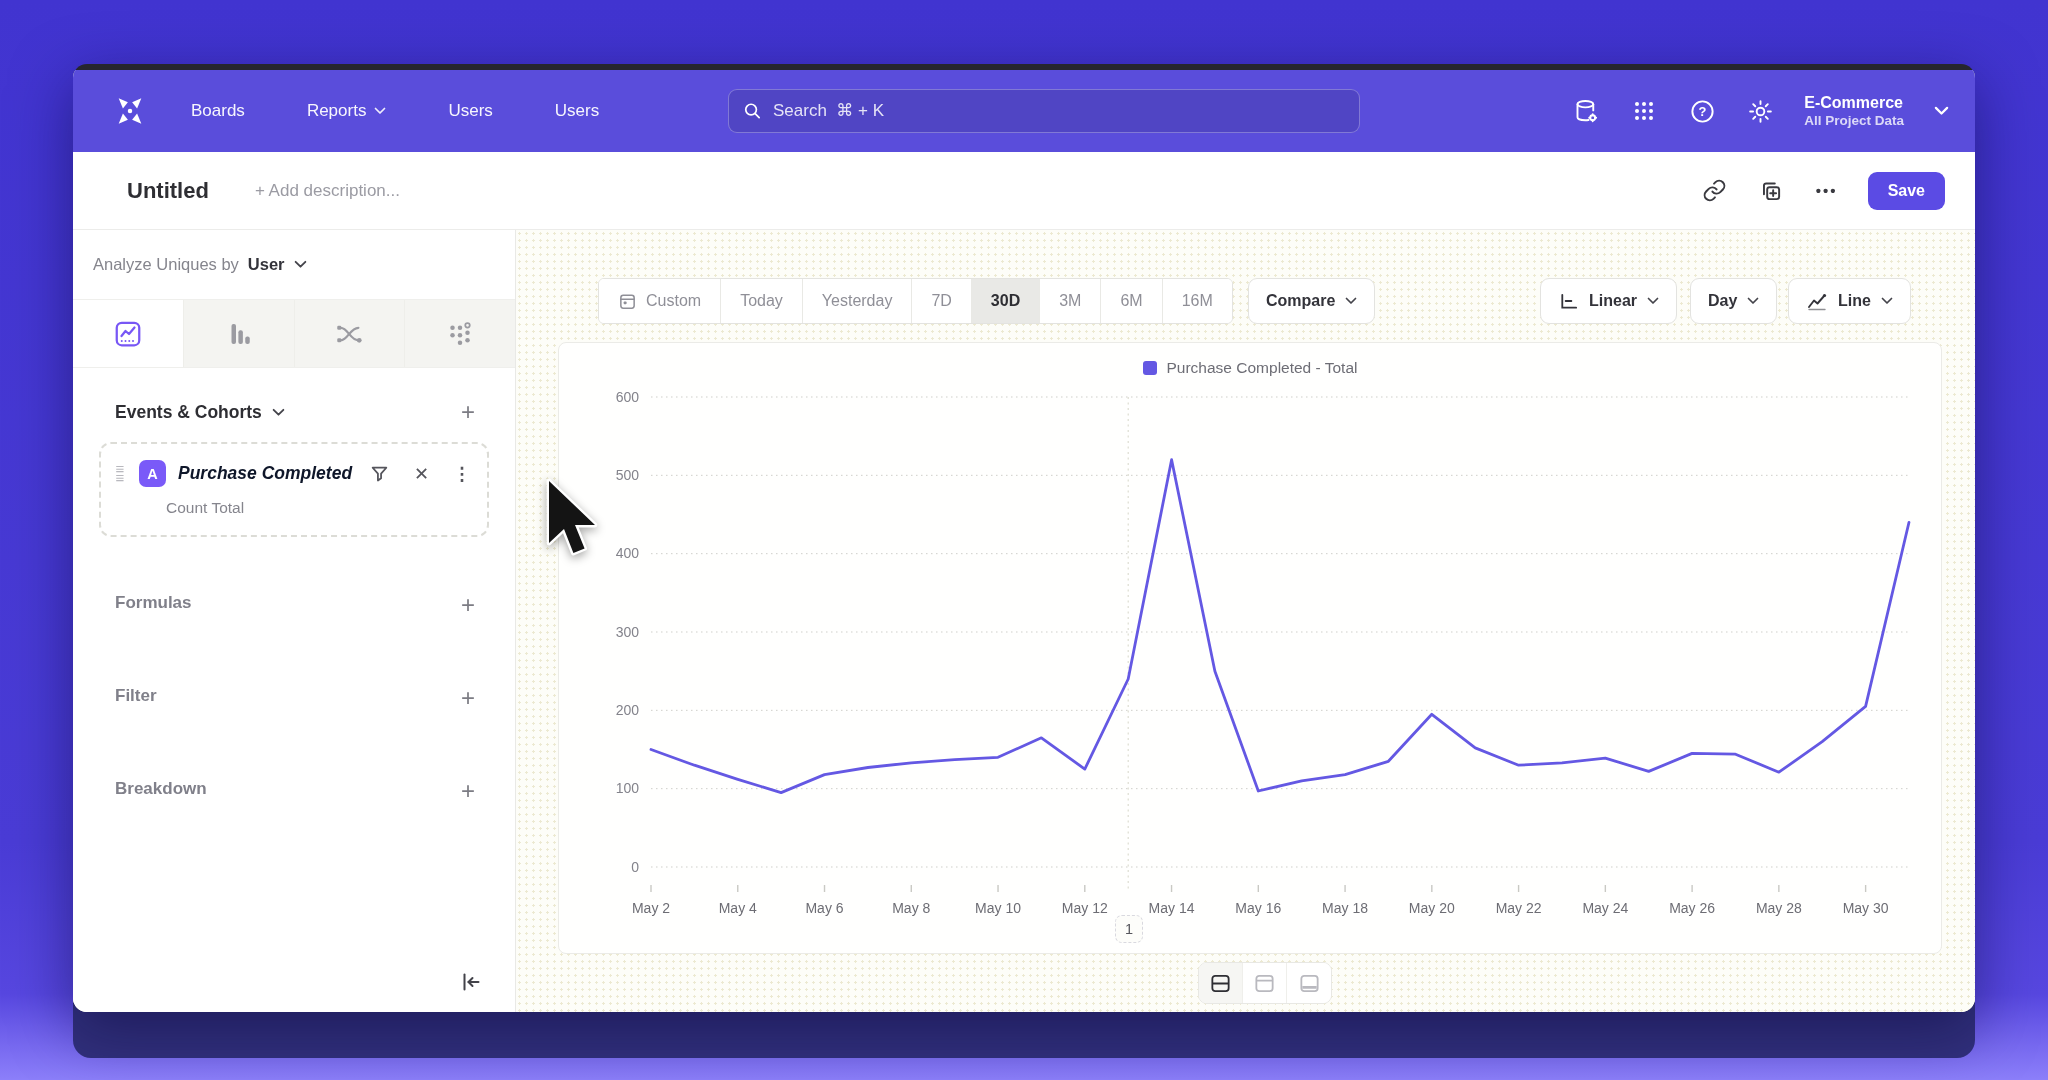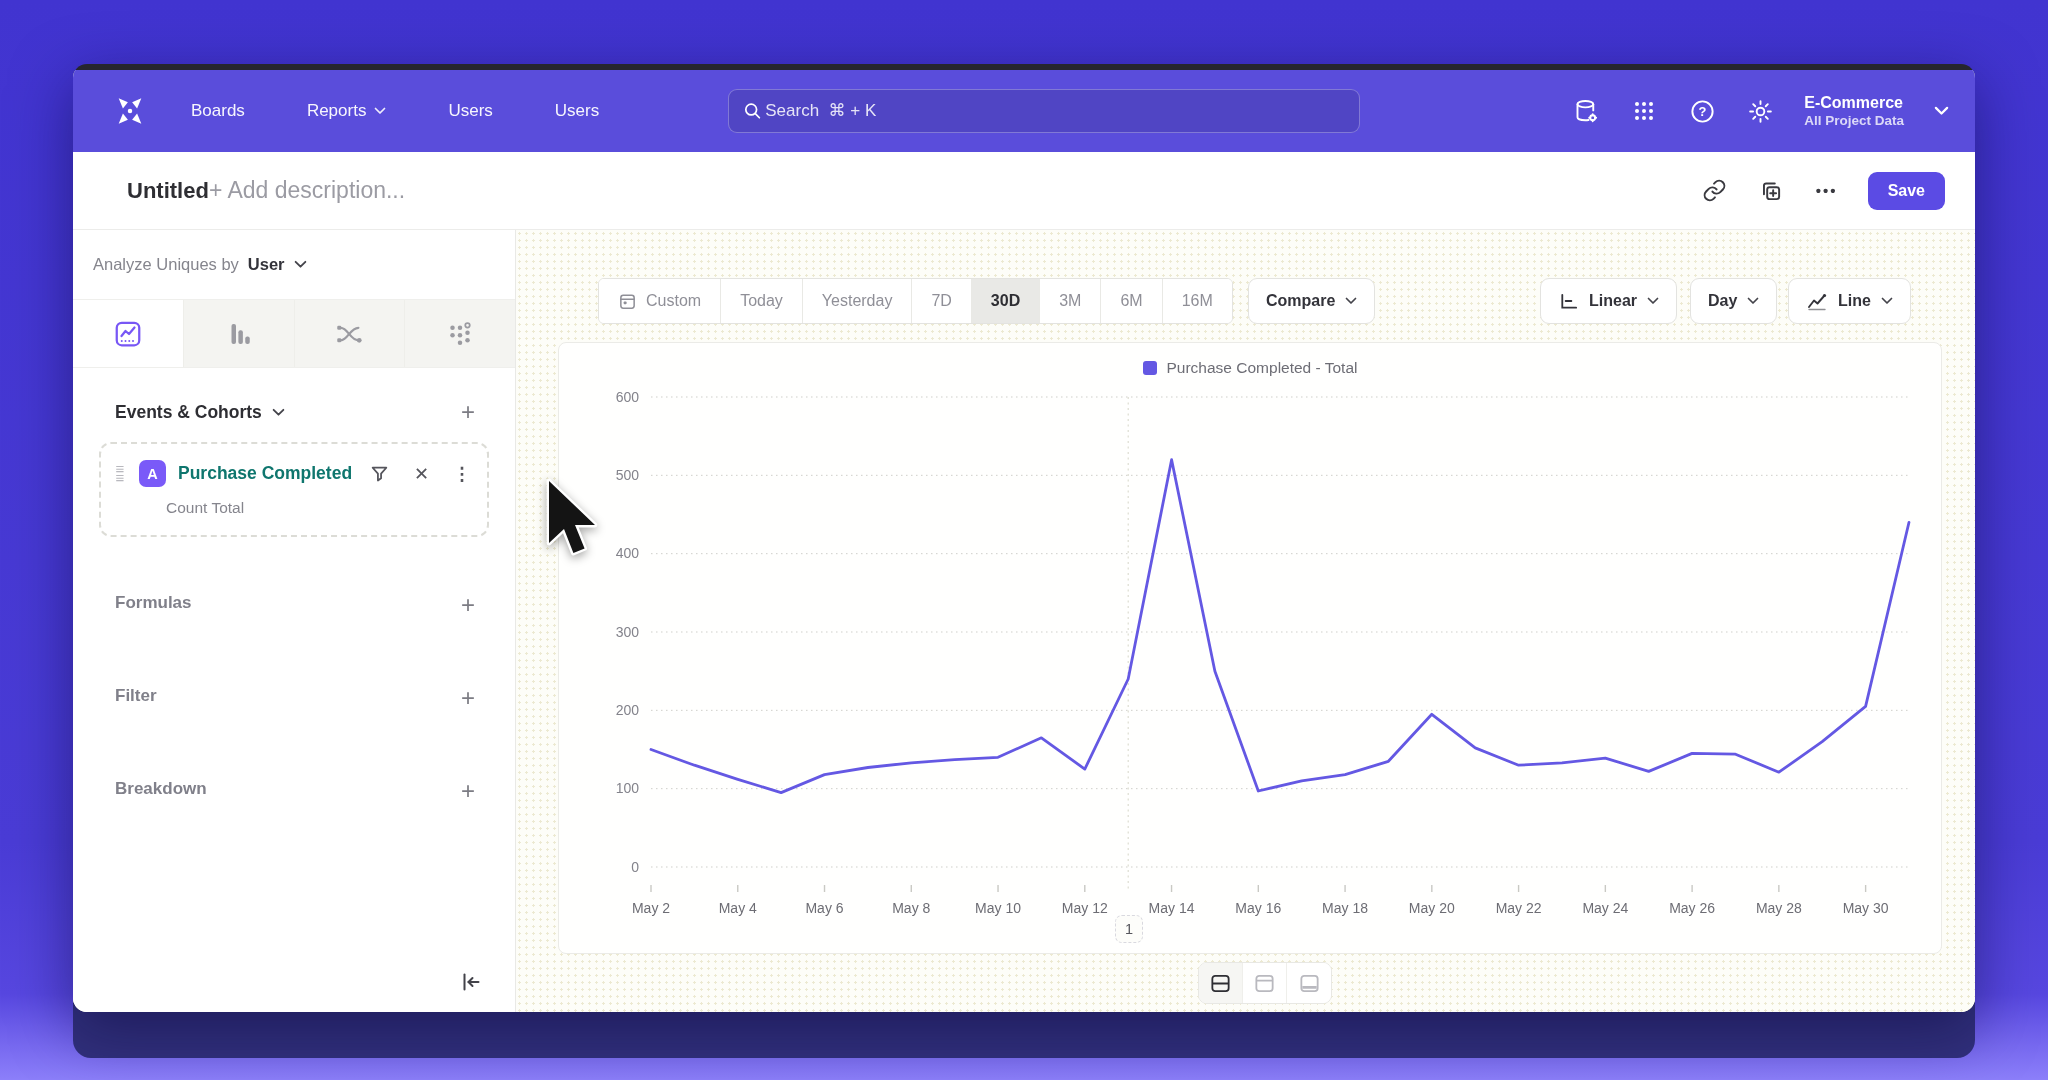--- a/index.html
+++ b/index.html
@@ -15,34 +15,34 @@
             box-shadow:0 18px 60px rgba(10,5,60,.5); }
   .app { width:100%; height:942px; background:#ffffff; display:flex; flex-direction:column; }
 
   
   .nav { height:82px; background:#5a4ddb; position:relative; display:flex; align-items:center; flex:0 0 82px; }
   .logo { position:absolute; left:40px; top:24px; width:34px; height:34px; }
   .nav-menu { position:absolute; left:118px; display:flex; gap:62px; align-items:center; }
   .nav-item { color:rgba(255,255,255,.95); font-size:17px; display:flex; align-items:center; gap:8px; cursor:pointer; }
   .search { position:absolute; left:655px; top:19px; width:632px; height:44px;
             background:rgba(0,0,0,.10); border:1px solid rgba(255,255,255,.28); border-radius:9px;
-            display:flex; align-items:center; padding:0 14px; gap:3px; }
+            display:flex; align-items:center; padding:0 14px; gap:11px; }
   .search input { background:transparent; border:none; outline:none; color:#fff; font-size:17px; width:100%;
                   font-family:"Liberation Sans",sans-serif; }
   .search input::placeholder { color:rgba(255,255,255,.85); }
   .nav-right { position:absolute; right:26px; display:flex; align-items:center; gap:30px; }
   .nav-ic { width:28px; height:28px; display:flex; align-items:center; justify-content:center; cursor:pointer; }
   .proj { display:flex; flex-direction:column; line-height:1.25; cursor:pointer; }
   .proj .p1 { color:#fff; font-weight:700; font-size:16px; }
   .proj .p2 { color:rgba(255,255,255,.78); font-weight:600; font-size:13.5px; }
 
   
   .toolbar { height:78px; border-bottom:1px solid #ececea; display:flex; align-items:center; position:relative; flex:0 0 78px; background:#fff; }
   .rpt-title { margin-left:54px; font-size:22px; font-weight:700; color:#2e2e33; }
-  .add-desc { font-size:23px; color:#9b9ba3; cursor:text; }
+  .add-desc { margin-left:46px; font-size:17px; color:#9b9ba3; cursor:text; }
   .tb-right { position:absolute; right:30px; display:flex; align-items:center; gap:26px; }
   .tb-ic { width:30px; height:30px; display:flex; align-items:center; justify-content:center; cursor:pointer; color:#3a3a40; }
   .ellipsis { font-size:15px; letter-spacing:2px; color:#3a3a40; font-weight:700; }
   .save-btn { background:#5b4be4; color:#fff; font-size:16px; font-weight:600; border:none; border-radius:9px;
               padding:10px 20px; cursor:pointer; font-family:"Liberation Sans",sans-serif; }
 
   
   .body { flex:1; display:flex; min-height:0; }
   .sidebar { width:443px; border-right:1px solid #e9e9e6; background:#fff; position:relative; }
   .analyze { height:70px; border-bottom:1px solid #efefec; display:flex; align-items:center; padding-left:20px; gap:9px; }
@@ -52,21 +52,21 @@
   .tab { flex:1; display:flex; align-items:center; justify-content:center; background:#f4f4f1; border-right:1px solid #eeeeea; cursor:pointer; }
   .tab.active { background:#fff; }
   .events-hd { margin:32px 40px 18px 42px; display:flex; align-items:center; }
   .events-hd .t { font-size:17.5px; font-weight:700; color:#2e2e33; display:flex; align-items:center; gap:10px; }
   .plus { margin-left:auto; color:#7c7c84; font-size:24px; font-weight:400; cursor:pointer; line-height:1; }
   .ev-card { margin:0 26px; border:2px dashed #dcdcd6; border-radius:12px; padding:16px 16px 18px 12px; background:#fff; }
   .ev-row { display:flex; align-items:center; gap:12px; }
   .drag { color:#b8b8be; font-size:15px; letter-spacing:0; line-height:.55; text-align:center; width:14px; cursor:grab; }
   .badge { width:27px; height:27px; border-radius:7px; background:#7a5af8; color:#fff; font-size:14.5px; font-weight:700;
            display:flex; align-items:center; justify-content:center; }
-  .ev-name { font-size:17.5px; font-weight:700; color:#0f766e; }
+  .ev-name { font-size:17.5px; font-weight:700; color:#0f172a;font-style:italic; }
   .ev-icons { margin-left:auto; display:flex; align-items:center; gap:24px; color:#55555c; }
   .ev-icons .i { cursor:pointer; display:flex; align-items:center; }
   .kebab { font-size:18px; font-weight:700; color:#55555c; }
   .ev-metric { margin:12px 0 0 53px; color:#85858d; font-size:15.5px; }
   .sb-section { margin:56px 40px 0 42px; height:37px; display:flex; align-items:flex-start; }
   .sb-section .lbl { color:#80808a; font-size:17px; font-weight:600; }
   .collapse { position:absolute; right:32px; bottom:14px; cursor:pointer; }
 
   
   .canvas { flex:1; position:relative; background:#fdfdf8;

